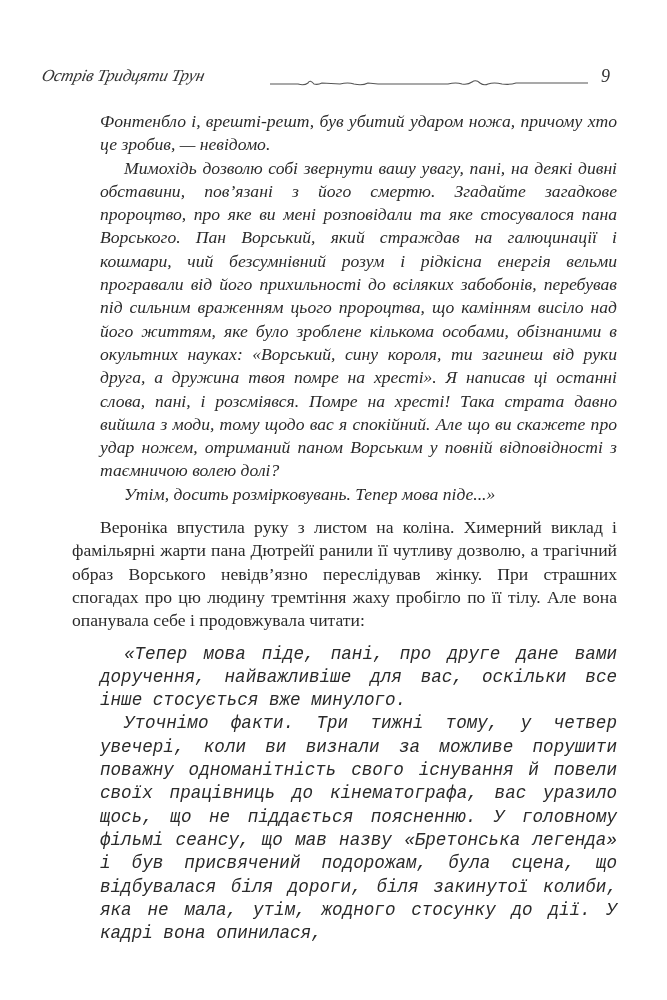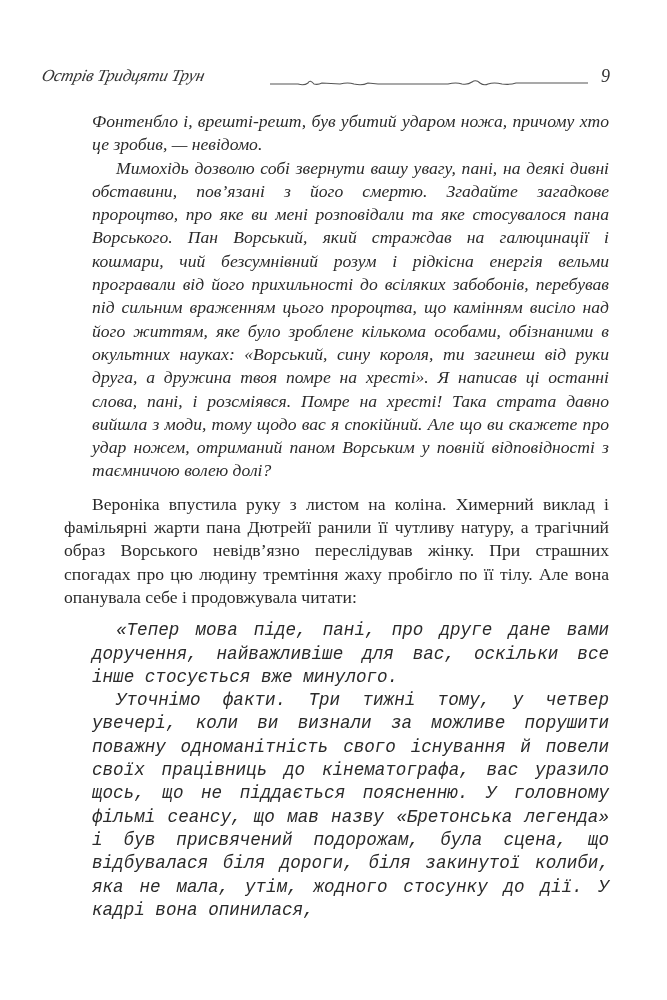--- a/index.html
+++ b/index.html
@@ -20,21 +20,21 @@
   }
   .ornament {
     position: absolute; left: 238px; top: 6px; width: 318px; height: 20px;
   }
   .page-number {
     position: absolute; right: 12px; top: 0px;
     font-family: "Liberation Serif", serif;
     font-style: italic; font-size: 18px; color: #333;
   }
   .content {
-    position: absolute; left: 92px; top: 110px; width: 517px;
+    position: absolute; left: 100px; top: 110px; width: 517px;
     font-family: "Liberation Serif", serif;
     font-size: 17.6px; line-height: 23.3px;
     text-align: justify;
     hyphens: manual;
   }
   .content p { margin: 0; }
   .letter p { font-style: italic; }
   .letter p.indent { text-indent: 24px; }
   .narr { margin-left: -28px !important; width: 545px; font-style: normal; margin-top: 10px !important; }
   .narr.indent { text-indent: 28px; }
@@ -50,19 +50,20 @@
   <svg class="ornament" viewBox="0 0 318 20" preserveAspectRatio="none">
     <path d="M0 12 L28 12 Q34 14 38 11 Q40 7 44 12 Q48 13 52 11 L70 12 Q78 10 84 12 Q92 14 98 11 L108 12 L178 12 Q186 10 192 12 Q198 13 202 10 Q206 7 210 11 Q214 14 218 12 Q224 10 232 12 Q240 13 246 11 L318 11" fill="none" stroke="#555" stroke-width="1.1"></path>
   </svg>
   <span class="page-number">9</span>
 </div>
 
 <div class="content">
   <div class="letter">
     <p>Фонтенбло і, врешті-решт, був убитий ударом ножа, причому хто це зробив, — невідомо.</p>
     <p class="indent">Мимохідь дозволю собі звернути вашу увагу, пані, на деякі дивні обставини, пов’язані з його смертю. Згадайте загадкове пророцтво, про яке ви мені розповідали та яке стосувалося пана Ворського. Пан Ворський, який страждав на галюцинації і кошмари, чий безсумнівний розум і рідкісна енергія вельми програвали від його прихильності до всіляких забобонів, перебував під сильним вражен­ням цього пророцтва, що камінням висіло над його життям, яке було зроблене кількома особами, обізнаними в окультних науках: «Ворський, сину короля, ти загинеш від руки друга, а дружина твоя помре на хресті». Я написав ці останні слова, пані, і розсміявся. Помре на хресті! Така страта давно вийшла з моди, тому щодо вас я спокійний. Але що ви скажете про удар ножем, отриманий паном Ворським у повній відповідності з таємничою волею долі?</p>
+    <p class="indent">Утім, досить розмірковувань. Тепер мова піде...»</p>
   </div>
-  <p class="narr indent">Вероніка впустила руку з листом на коліна. Химерний виклад і фамільярні жарти пана Дютрейї ранили її чутливу натуру, а трагічний образ Ворського невідв’язно переслідував жінку. При страшних спогадах про цю людину тремтіння жаху пробігло по її тілу. Але вона опанувала себе і продовжувала читати:</p>
+  <p class="narr indent">Вероніка впустила руку з листом на коліна. Химерний виклад і фамільярні жарти пана Дютрейї ранили її чутливу дозволю, а трагічний образ Ворського невідв’язно переслідував жінку. При страшних спогадах про цю людину тремтіння жаху пробігло по її тілу. Але вона опанувала себе і продовжувала читати:</p>
   <div class="letter2">
     <p class="indent">«Тепер мова піде, пані, про друге дане вами доручення, найваж­ливіше для вас, оскільки все інше стосується вже минулого.</p>
     <p class="indent">Уточнімо факти. Три тижні тому, у четвер увечері, коли ви визнали за можливе порушити поважну одноманітність свого іс­нування й повели своїх працівниць до кінематографа, вас уразило щось, що не піддається поясненню. У головному фільмі сеансу, що мав назву «Бретонська легенда» і був присвячений подорожам, була сцена, що відбувалася біля дороги, біля закинутої колиби, яка не мала, утім, жодного стосунку до дії. У кадрі вона опинилася,</p>
   </div>
 </div>
 
 </body></html>

